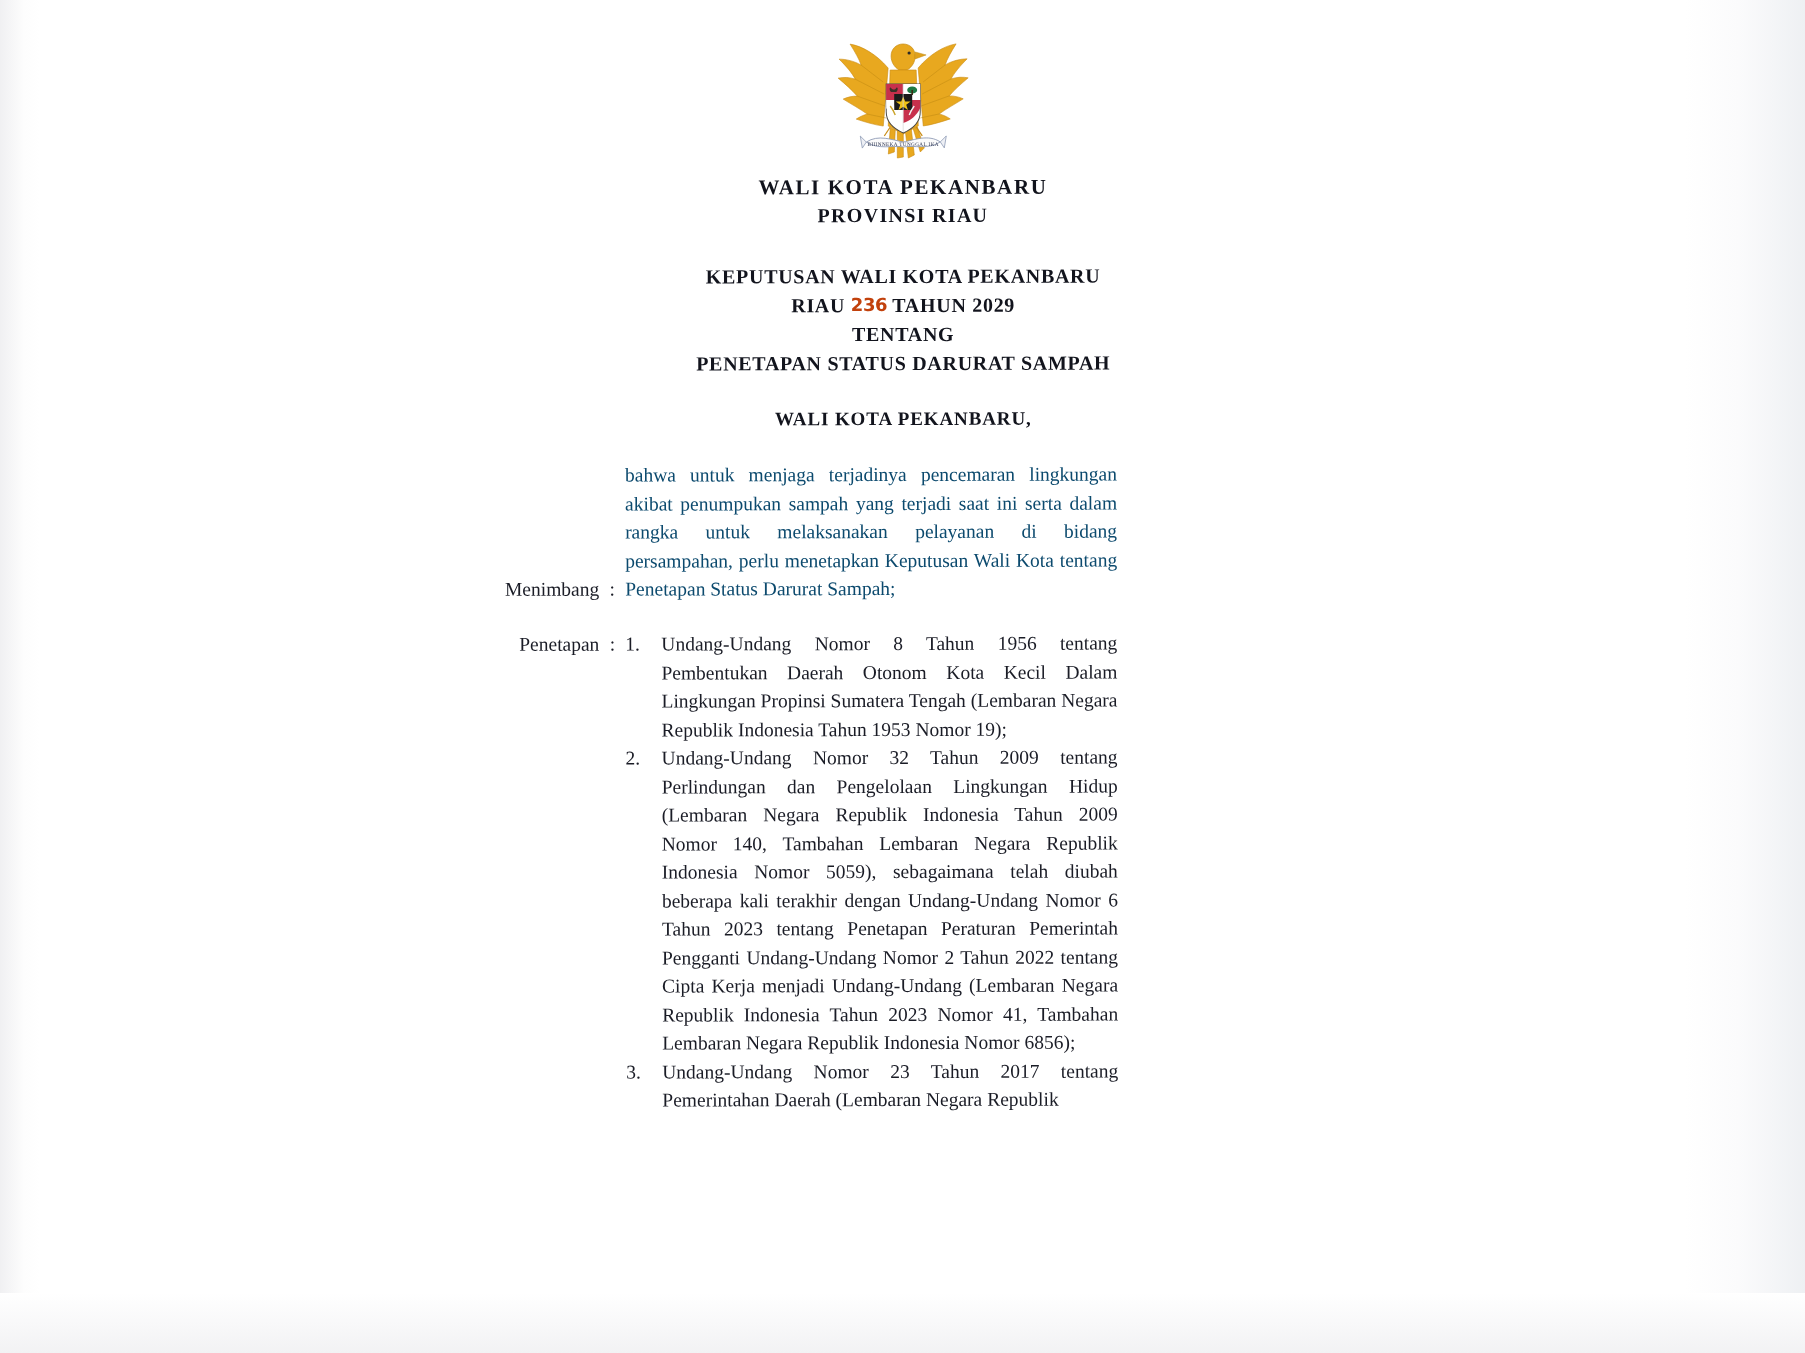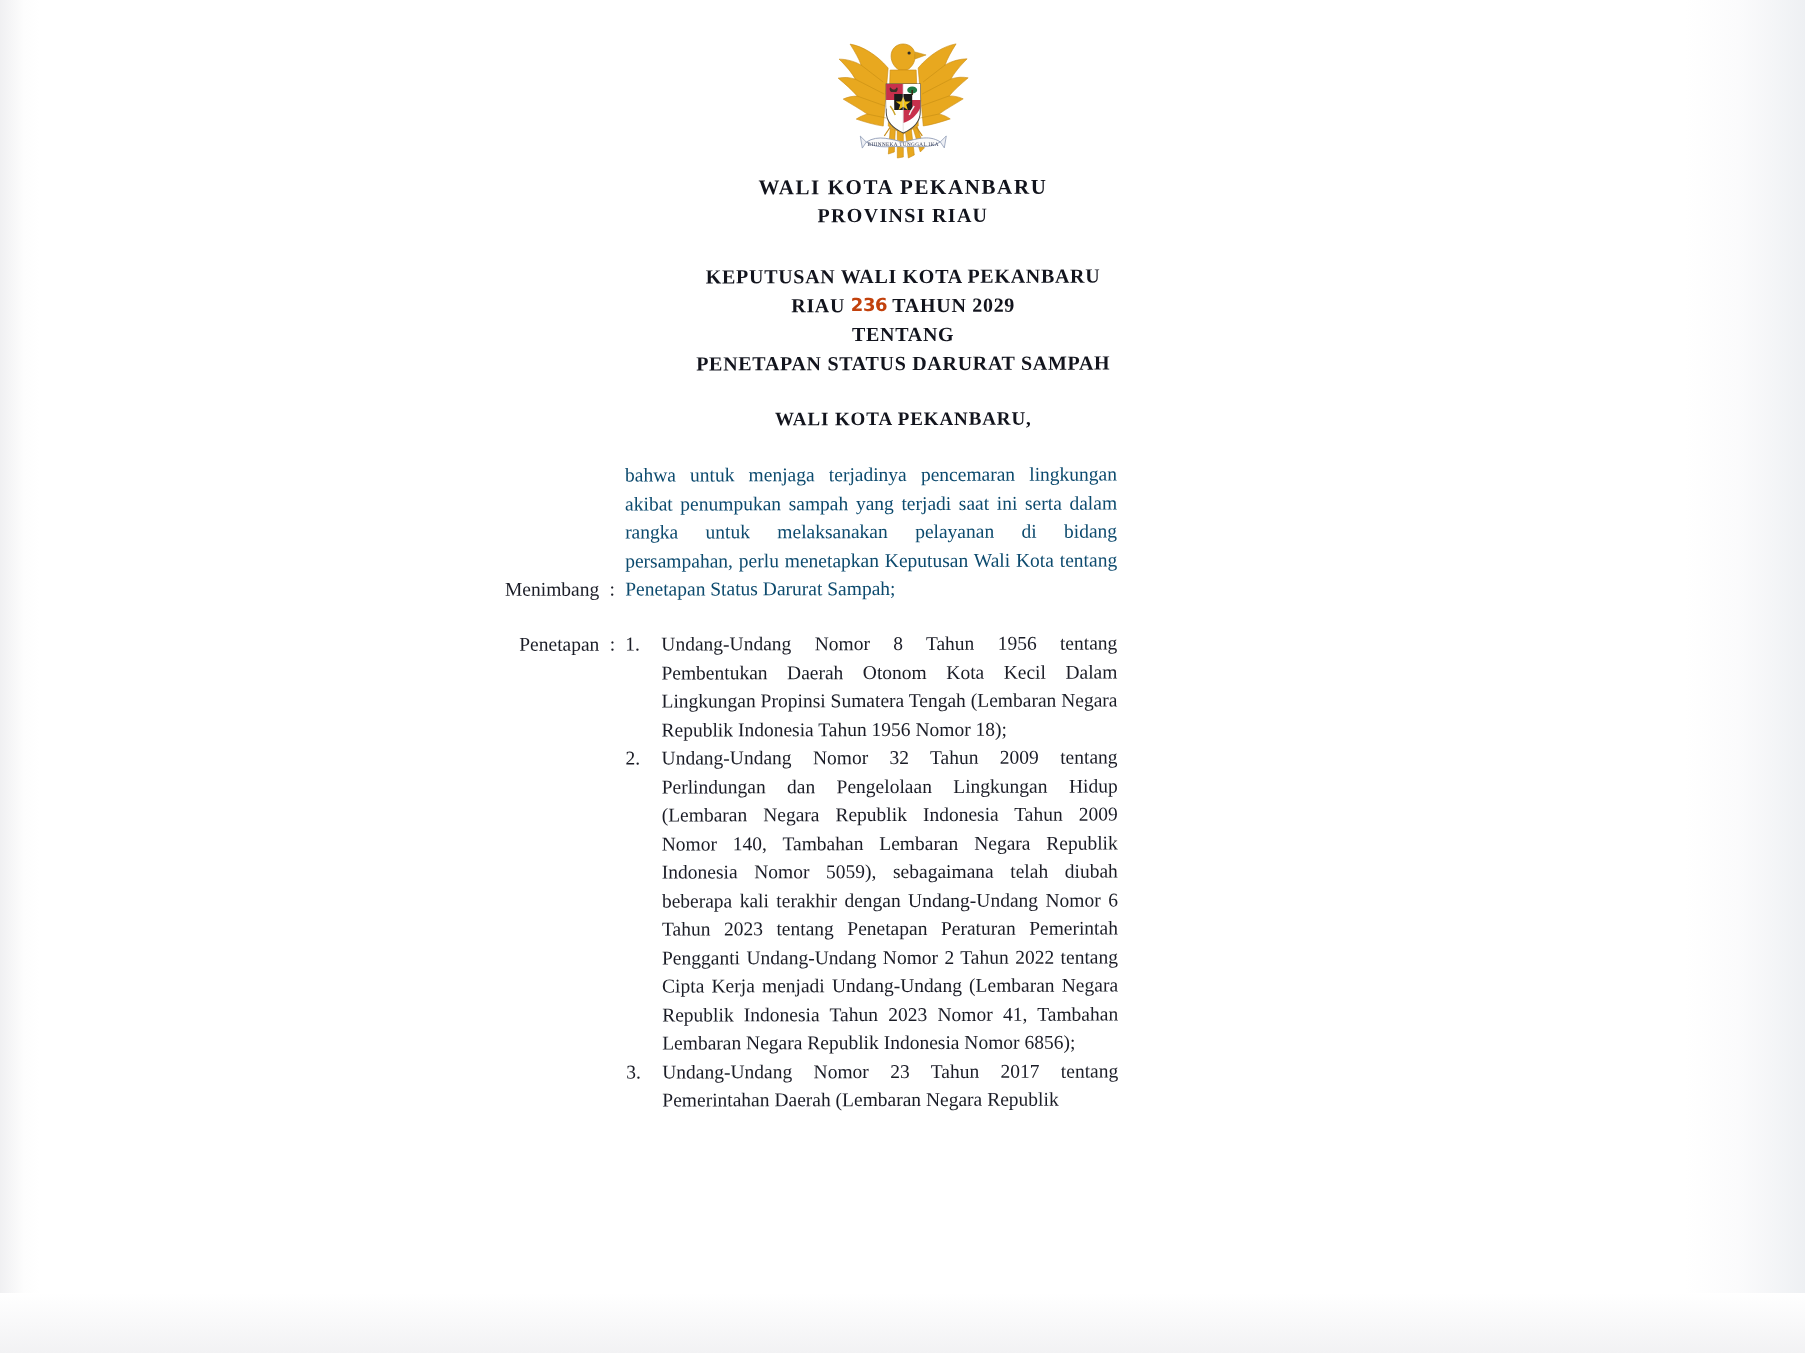--- a/index.html
+++ b/index.html
@@ -277,21 +277,21 @@
   </div>
 
   <div class="clause" id="mengingat-row">
     <div class="clause-label">Penetapan</div>
     <div class="clause-colon">:</div>
     <div class="clause-body">
       <div class="numlist">
 
         <div class="numitem">
           <div class="numitem-no">1.</div>
-          <div class="numitem-text">Undang-Undang Nomor 8 Tahun 1956 tentang Pembentukan Daerah Otonom Kota Kecil Dalam Lingkungan Propinsi Sumatera Tengah (Lembaran Negara Republik Indonesia Tahun 1956 Nomor 18);</div>
+          <div class="numitem-text">Undang-Undang Nomor 8 Tahun 1956 tentang Pembentukan Daerah Otonom Kota Kecil Dalam Lingkungan Propinsi Sumatera Tengah (Lembaran Negara Republik Indonesia Tahun 1953 Nomor 19);</div>
         </div>
 
         <div class="numitem">
           <div class="numitem-no">2.</div>
           <div class="numitem-text">Undang-Undang Nomor 32 Tahun 2009 tentang Perlindungan dan Pengelolaan  Lingkungan Hidup (Lembaran Negara Republik Indonesia Tahun 2009 Nomor 140, Tambahan Lembaran Negara Republik Indonesia Nomor 5059), sebagaimana telah diubah beberapa kali terakhir dengan Undang-Undang Nomor 6 Tahun 2023 tentang Penetapan Peraturan Pemerintah Pengganti Undang-Undang Nomor 2 Tahun 2022 tentang Cipta Kerja menjadi Undang-Undang (Lembaran Negara Republik Indonesia Tahun 2023 Nomor 41, Tambahan Lembaran Negara Republik Indonesia Nomor 6856);</div>
         </div>
 
         <div class="numitem">
           <div class="numitem-no">3.</div>
           <div class="numitem-text">Undang-Undang Nomor 23 Tahun 2017 tentang Pemerintahan Daerah (Lembaran Negara Republik</div>

